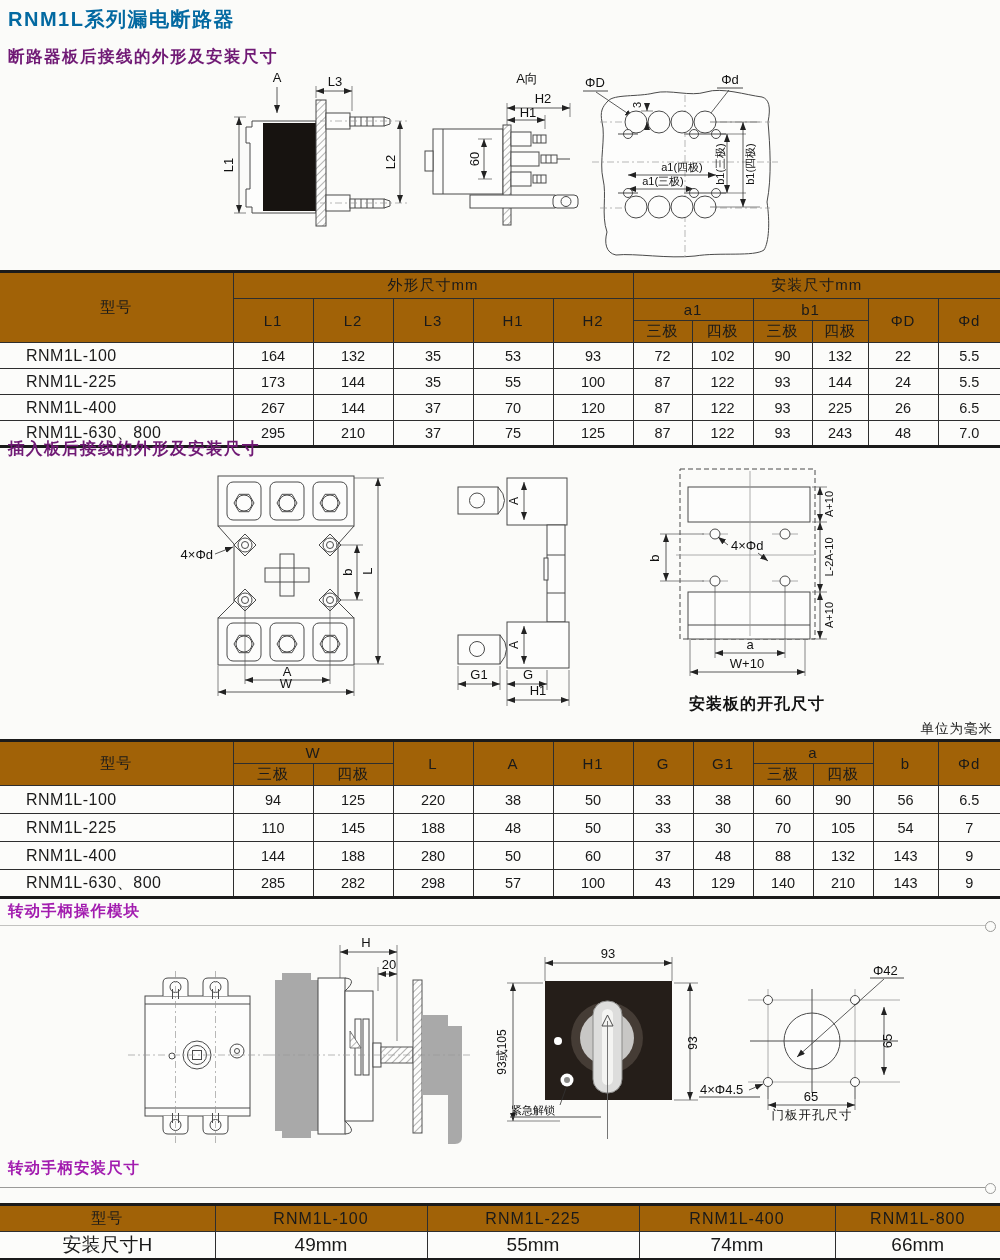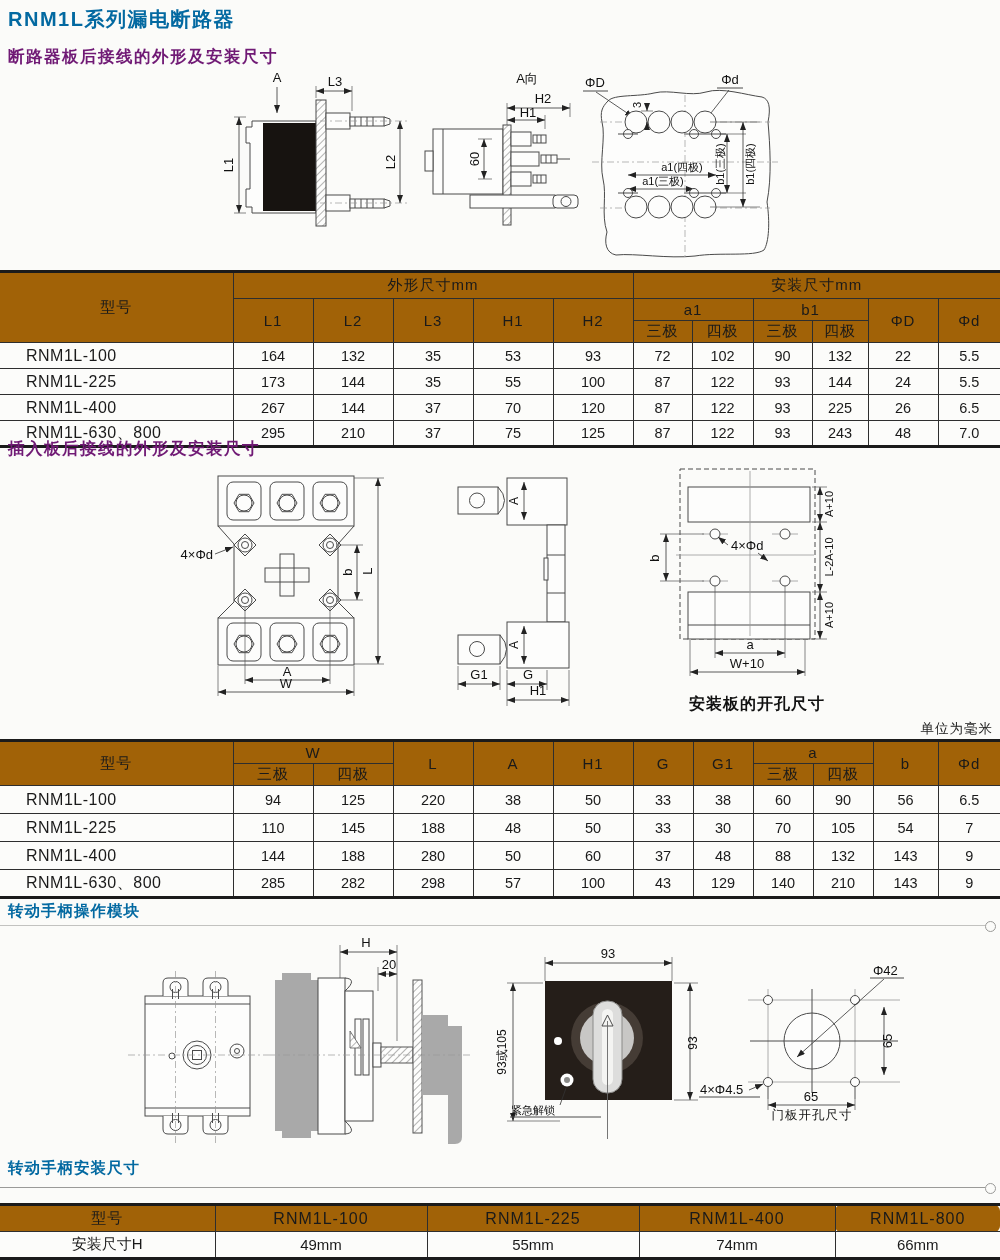--- a/index.html
+++ b/index.html
@@ -4,38 +4,38 @@
 <style>
   html,body{margin:0;padding:0;}
   body{
     width:1000px;height:1260px;position:relative;overflow:hidden;
     background:#fbfbf9;color:#1a1a1a;
     font-family:"Liberation Sans","DejaVu Sans",sans-serif;
   }
   .abs{position:absolute;}
   .page-title{left:8px;top:6px;font-size:20px;font-weight:bold;color:#0369a1;letter-spacing:1.5px;}
   .ktitle{font-size:16.5px;font-weight:bold;color:#701a75;letter-spacing:1.5px;}
-  .btitle{font-size:15.5px;font-weight:bold;color:#0369a1;letter-spacing:1px;}
+  .btitle{font-size:15.5px;font-weight:bold;color:#a21caf;letter-spacing:1px;}
   .unit-note{font-size:13.5px;color:#222;letter-spacing:1px;}
   .hrline{height:0;border-top:1.5px solid #c2c2c0;}
   .endcap{width:9px;height:9px;border:1px solid #9a9a98;border-radius:50%;background:#fbfbf9;}
 
   table.tbl{border-collapse:collapse;table-layout:fixed;width:1000px;
     border-top:3px solid #1b1b1b;border-bottom:3px solid #1b1b1b;}
   .tbl th,.tbl td{border:1px solid #2e2e2e;text-align:center;vertical-align:middle;
     padding:0;overflow:hidden;white-space:nowrap;}
   .tbl tr > *:first-child{border-left:none;}
   .tbl tr > *:last-child{border-right:none;}
   .tbl th{background:#a16207;font-weight:normal;font-size:15px;letter-spacing:1px;}
   .tbl td{background:#fcfcfa;font-size:14.5px;}
   td.model{text-align:left;padding-left:26px;font-size:16px;letter-spacing:0.5px;}
   .t1 .hr1{height:27px}.t1 .hr2{height:22px}.t1 .hr3{height:22px}.t1 .dr{height:26px}
   .t2 .hr1{height:23px}.t2 .hr2{height:22px}.t2 .dr{height:28px}
   .t3 tr{height:27px}
-  .t3 td{font-size:15px;}
+  .t3 td{font-size:19px;}
 
   svg{display:block;}
   .ln{stroke:#4a4a4a;stroke-width:1;fill:none;}
   .fw{stroke:#4a4a4a;stroke-width:1;fill:#fdfdfc;}
   .dim{stroke:#333;stroke-width:0.8;fill:none;}
   .ext{stroke:#555;stroke-width:0.7;fill:none;}
   .cl{stroke:#9a9a9a;stroke-width:0.7;fill:none;stroke-dasharray:7 3 2 3;}
   .gl{stroke:#9a9a9a;stroke-width:0.8;fill:none;}
   .sl{font-size:12px;fill:#111;}
   .sl2{font-size:13px;fill:#111;}
@@ -664,21 +664,21 @@
       <col style="width:212px">
       <col style="width:196px">
       <col style="width:165px">
     </colgroup>
   <tbody>
       <tr>
     <th>型号</th>
     <th style="font-size:16px;">RNM1L-100</th>
     <th style="font-size:16px;">RNM1L-225</th>
     <th style="font-size:16px;">RNM1L-400</th>
-    <th style="font-size:16px;border-radius:6px;">RNM1L-800</th>
+    <th style="font-size:16px;">RNM1L-800</th>
   </tr>
   <tr>
     <td>安装尺寸H</td>
     <td>49mm</td>
     <td>55mm</td>
     <td>74mm</td>
     <td>66mm</td>
   </tr>
 </tbody>
   </table>

